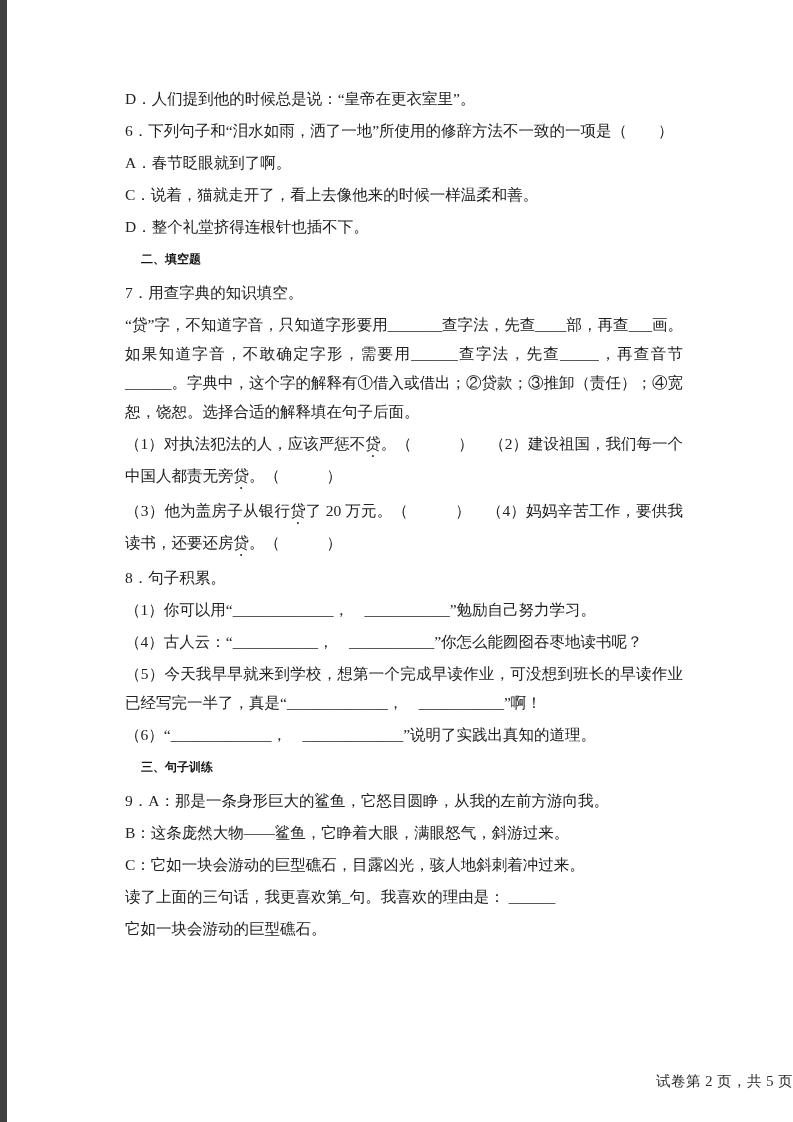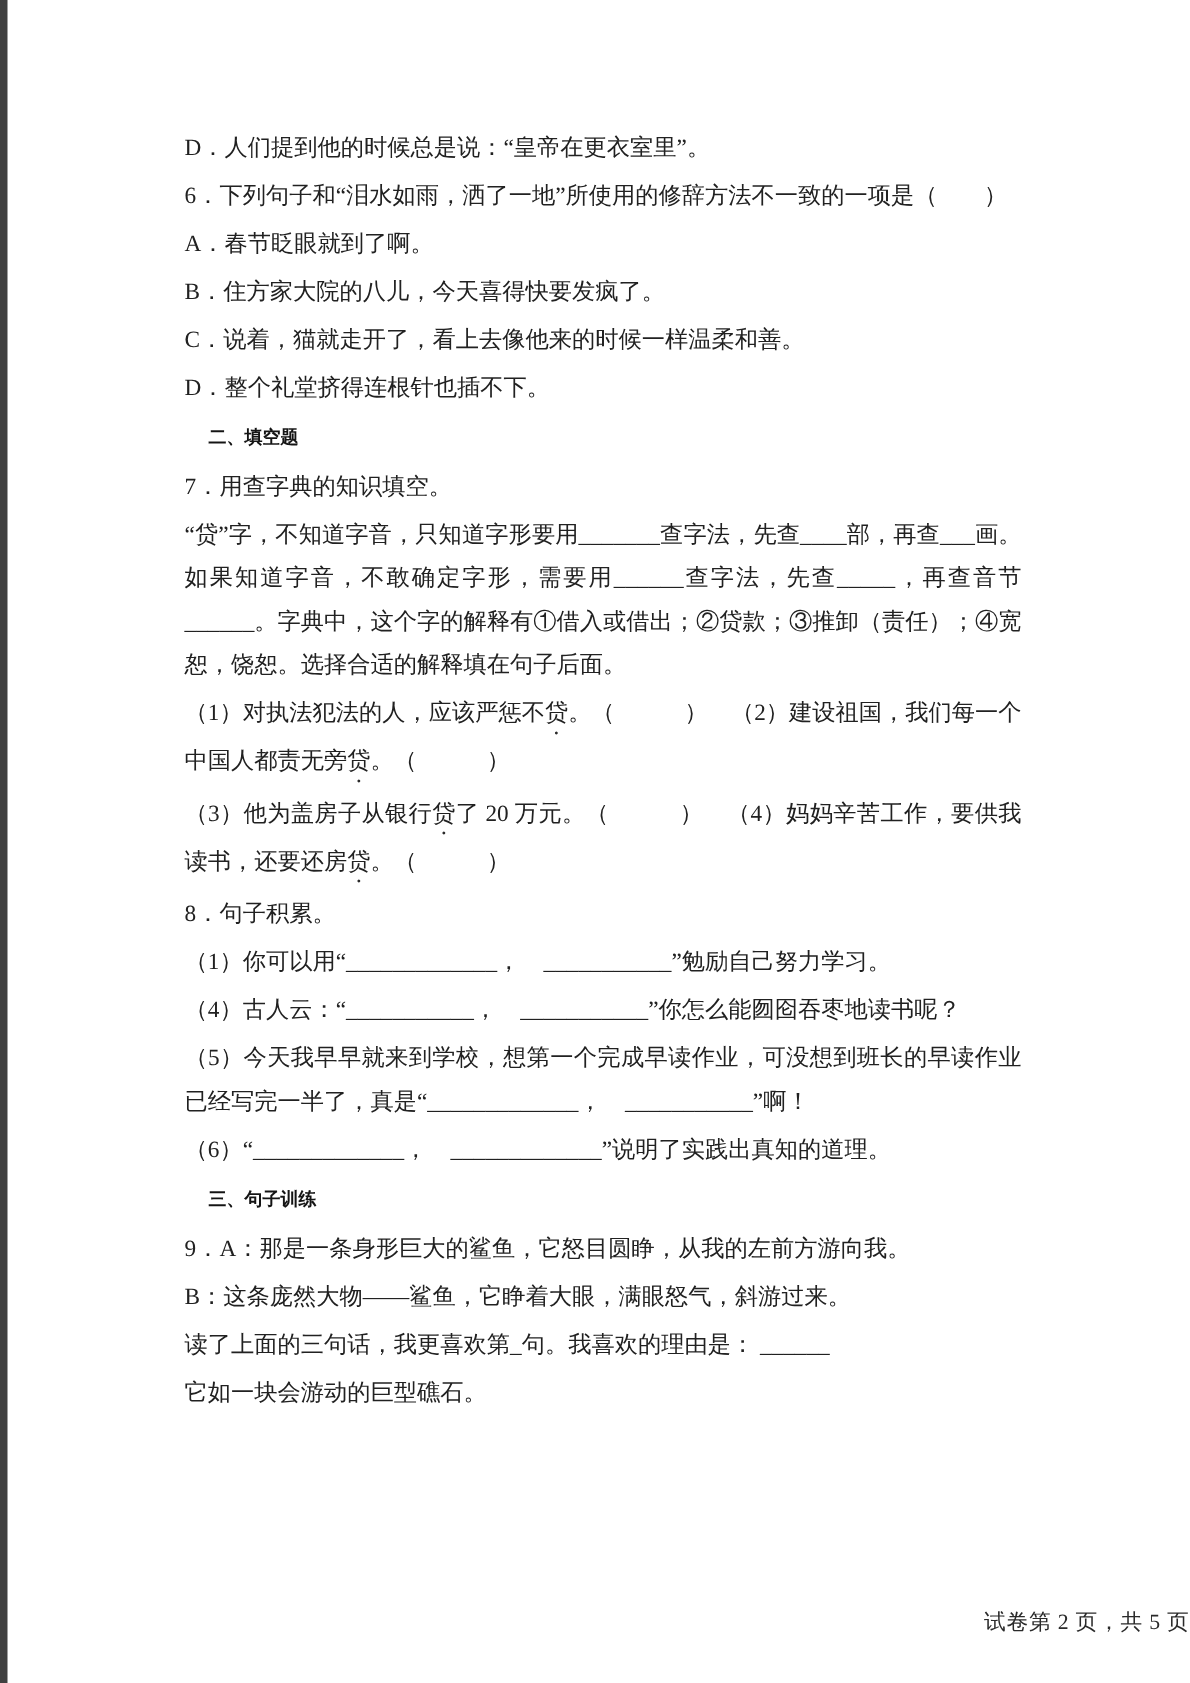--- a/index.html
+++ b/index.html
@@ -5,21 +5,21 @@
   * { box-sizing: border-box; }
   html, body { margin: 0; padding: 0; background: #ffffff; }
   body {
     width: 793px; height: 1122px; position: relative; overflow: hidden;
     font-family: "Liberation Serif", "DejaVu Serif", serif;
     color: #212121;
   }
   .page {
     position: absolute; top: 0; left: 0; width: 793px; height: 1122px;
     background: #ffffff;
-    border-left: 5px solid #404040;
+    border-left: 7px solid #404040;
   }
   .content {
     position: absolute; left: 118px; top: 84px; width: 558px;
     font-size: 15.5px; line-height: 29px;
     text-align: justify;
   }
   .content p { margin: 0 0 3px 0; }
   .content h2 {
     font-family: "Liberation Sans", "DejaVu Sans", sans-serif;
     font-size: 12px; line-height: 30px; font-weight: 700; color: #141414;
@@ -41,21 +41,20 @@
 </head>
 <body>
 
 <div class="page">
   <div class="content">
 
     <p>D．人们提到他的时候总是说：“皇帝在更衣室里”。</p>
 
     <p>6．下列句子和“泪水如雨，洒了一地”所使用的修辞方法不一致的一项是（　　）</p>
     <p>A．春节眨眼就到了啊。</p>
-    <p>B．住方家大院的八儿，今天喜得快要发疯了。</p>
     <p>C．说着，猫就走开了，看上去像他来的时候一样温柔和善。</p>
     <p>D．整个礼堂挤得连根针也插不下。</p>
 
     <h2>二、填空题</h2>
 
     <p>7．用查字典的知识填空。</p>
     <p>“贷”字，不知道字音，只知道字形要用_______查字法，先查____部，再查___画。如果知道字音，不敢确定字形，需要用______查字法，先查_____，再查音节______。字典中，这个字的解释有①借入或借出；②贷款；③推卸（责任）；④宽恕，饶恕。选择合适的解释填在句子后面。</p>
 
     <p><span>（1）对执法犯法的人，应该严惩不</span><span class="emdot">贷</span><span>。（　　　）　（2）建设祖国，我们每一个中国人都责无旁</span><span class="emdot">贷</span><span>。（　　　）</span></p>
 
@@ -64,19 +63,20 @@
     <p>8．句子积累。</p>
     <p>（1）你可以用“_____________，　___________”勉励自己努力学习。</p>
     <p>（4）古人云：“___________，　___________”你怎么能囫囵吞枣地读书呢？</p>
     <p>（5）今天我早早就来到学校，想第一个完成早读作业，可没想到班长的早读作业已经写完一半了，真是“_____________，　___________”啊！</p>
     <p>（6）“_____________，　_____________”说明了实践出真知的道理。</p>
 
     <h2>三、句子训练</h2>
 
     <p>9．A：那是一条身形巨大的鲨鱼，它怒目圆睁，从我的左前方游向我。</p>
     <p>B：这条庞然大物——鲨鱼，它睁着大眼，满眼怒气，斜游过来。</p>
+    <p>C：它如一块会游动的巨型礁石，目露凶光，骇人地斜刺着冲过来。</p>
     <p>读了上面的三句话，我更喜欢第_句。我喜欢的理由是： ______</p>
     <p>它如一块会游动的巨型礁石。</p>
 
   </div>
 
   <div class="footer">试卷第 2 页，共 5 页</div>
 </div>
 
 </body></html>

